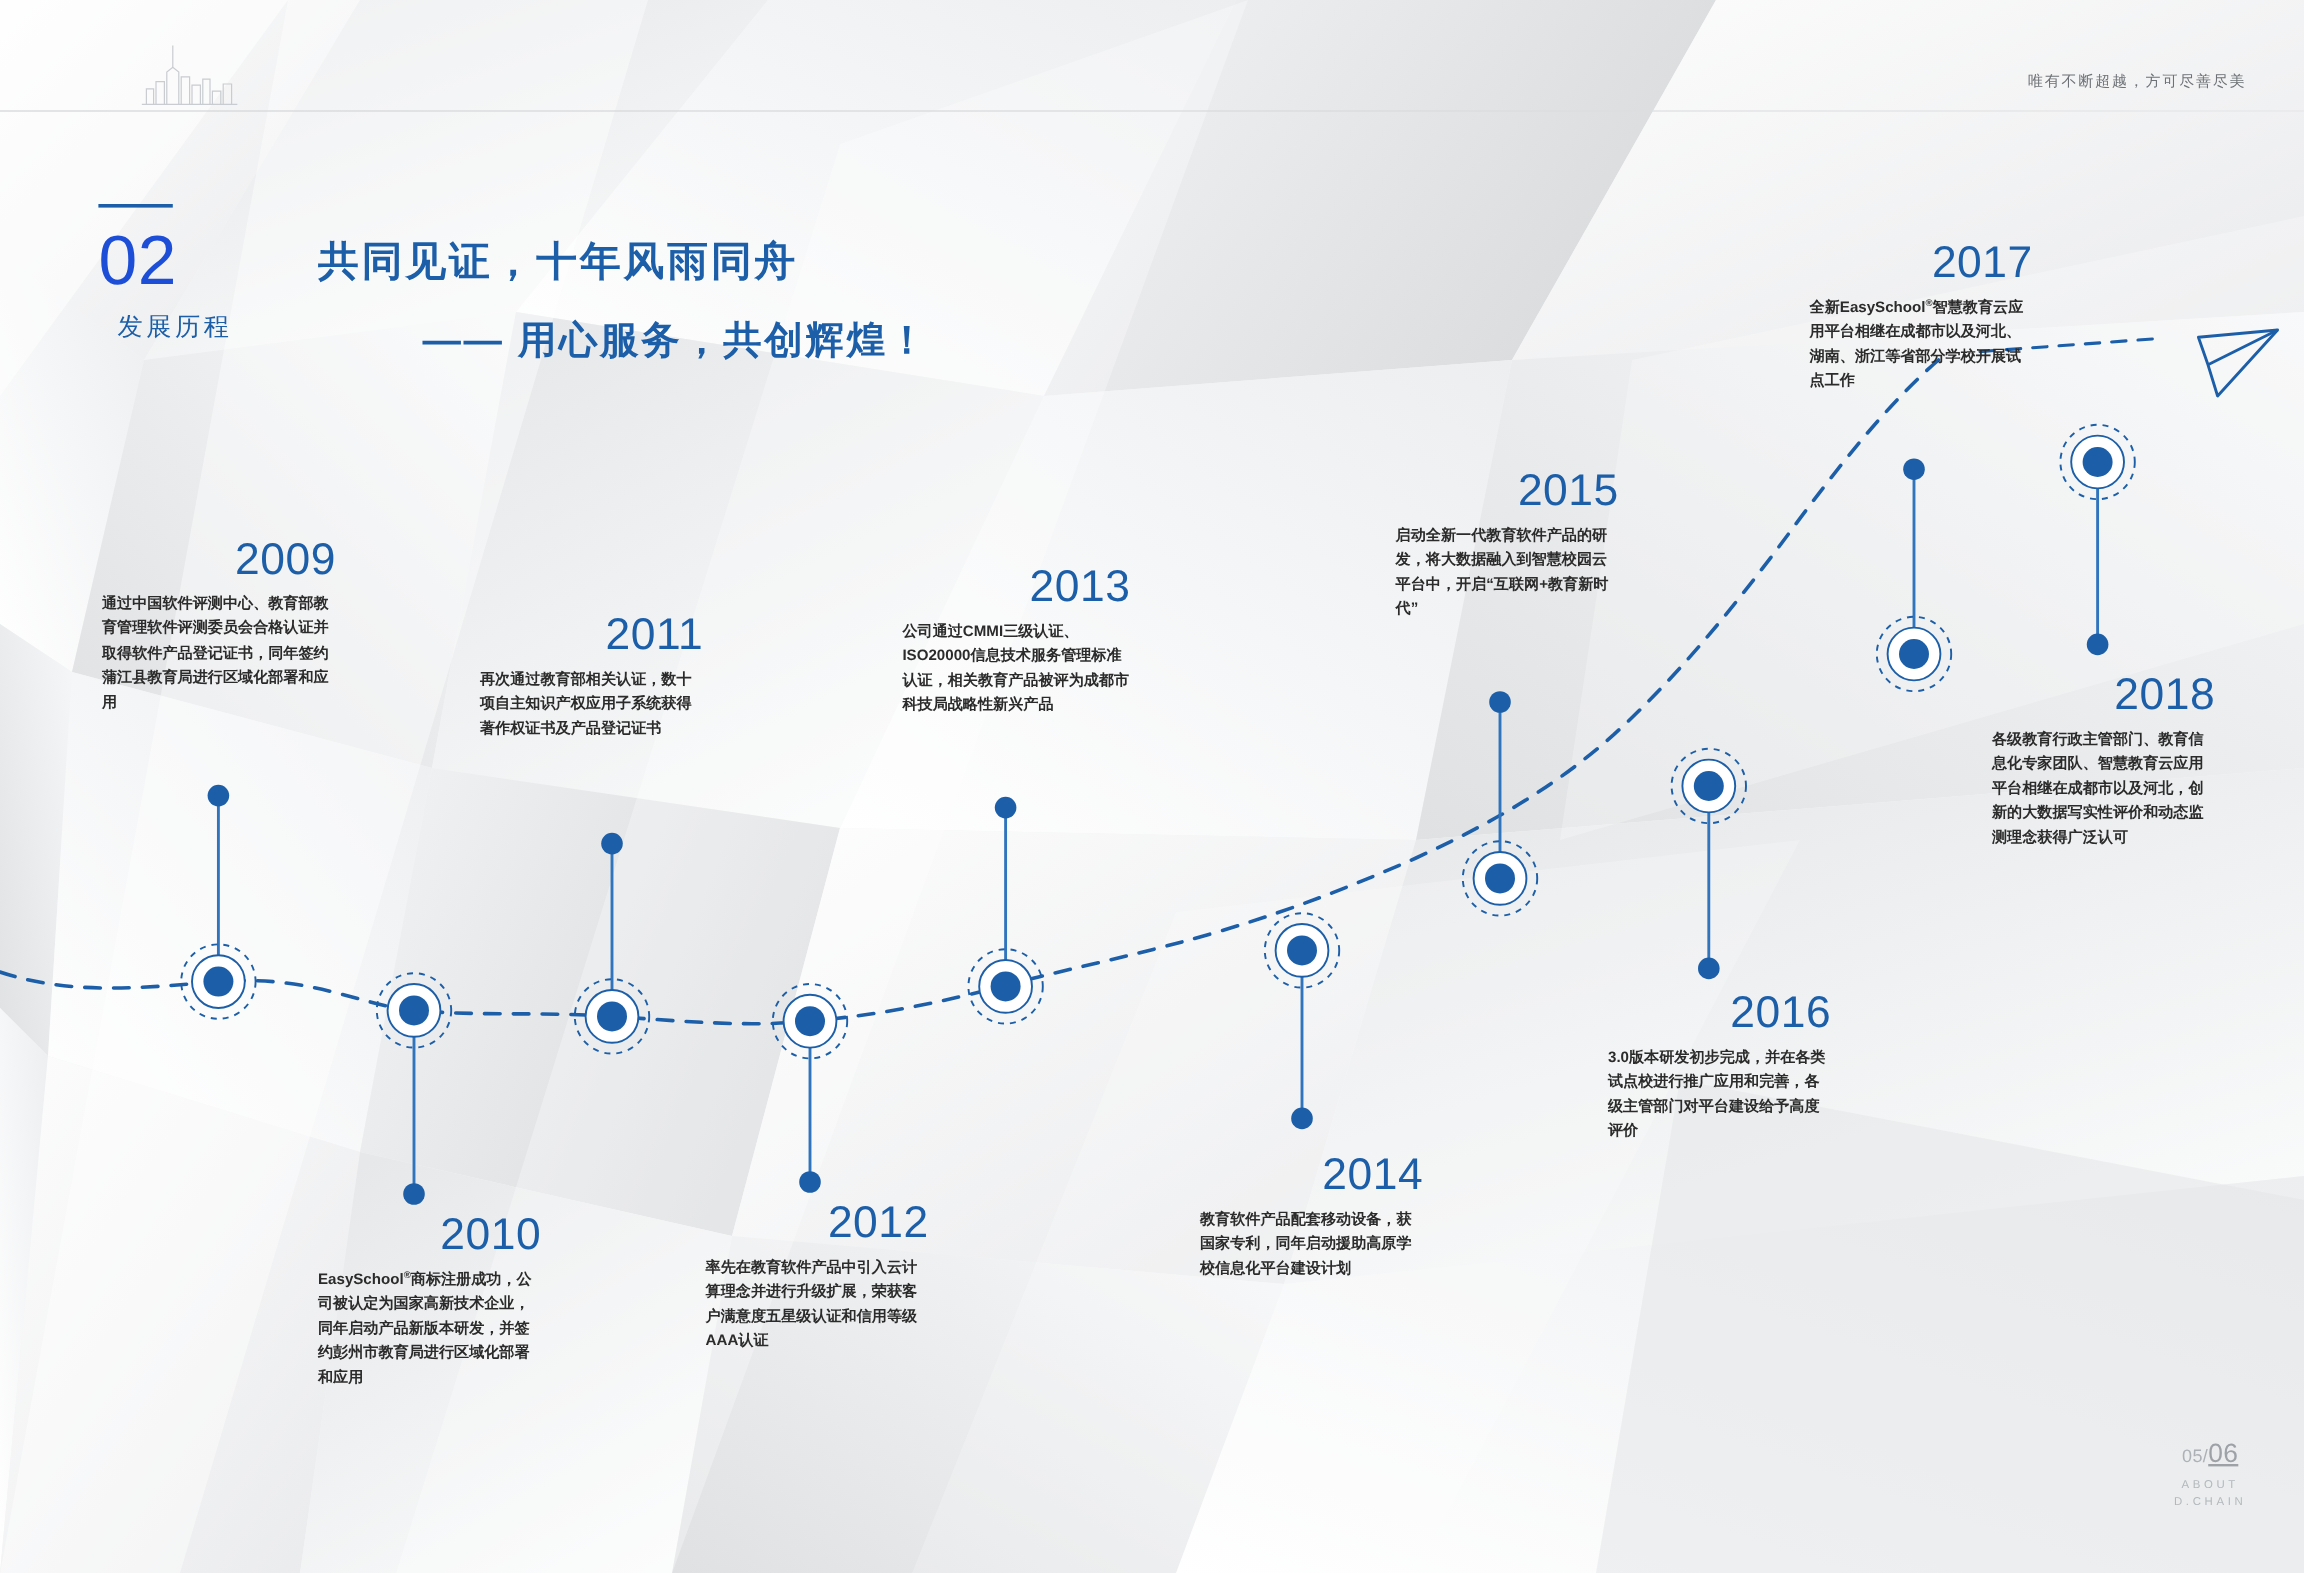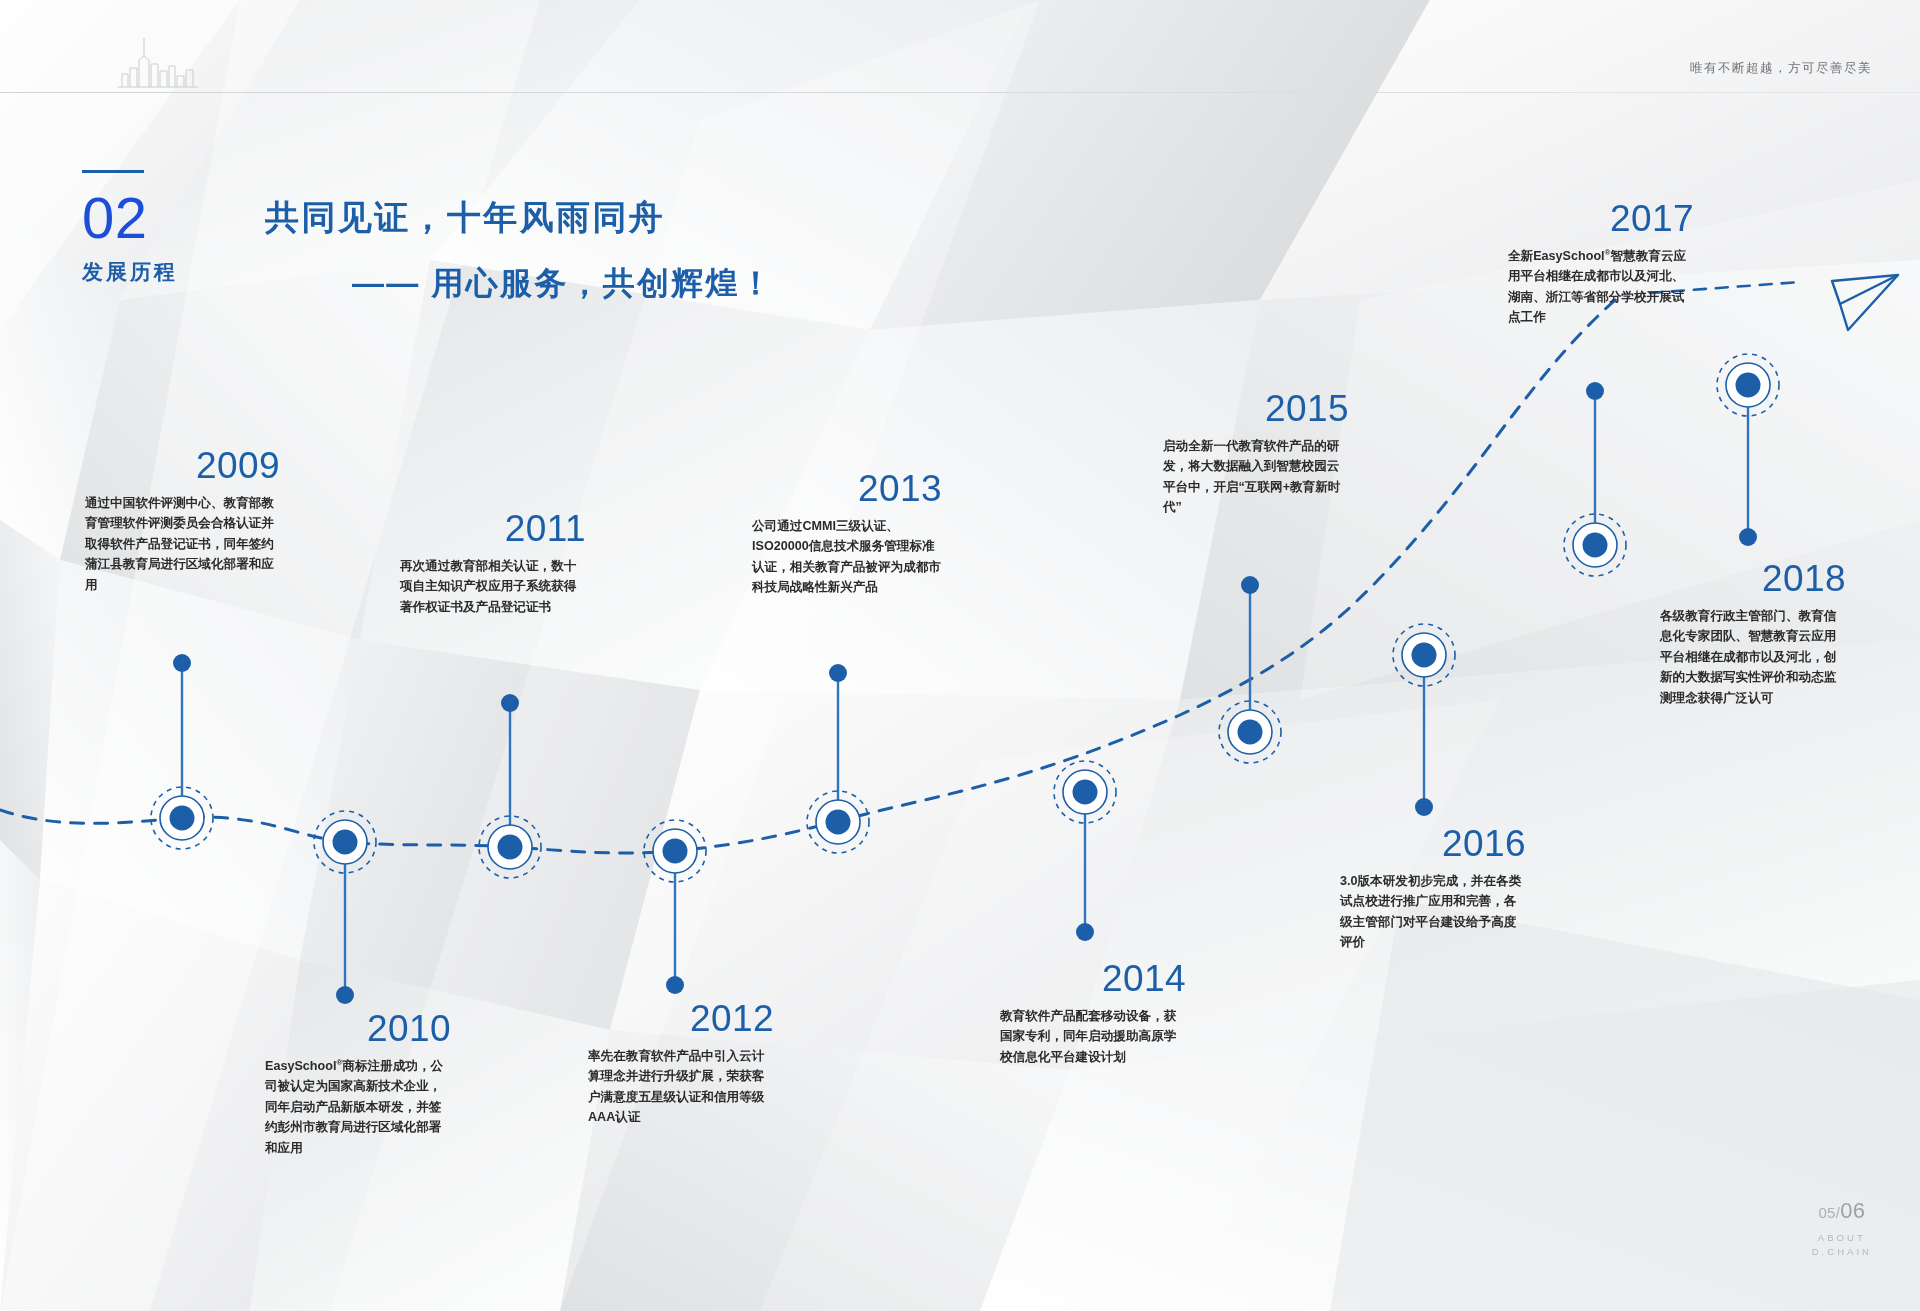--- a/index.html
+++ b/index.html
@@ -22,21 +22,21 @@
            letter-spacing:.12em;white-space:nowrap;}
 
   
   .skyline{position:absolute;left:118px;top:30px;}
 
   
   .sec{position:absolute;left:82px;top:170px;}
   .sec .bar{width:62px;height:3px;background:#1c5fa8;margin-bottom:18px;}
   .sec .num{font-size:58px;line-height:.92;color:#1d4ed8;font-weight:400;
             letter-spacing:.01em;font-family:"Liberation Sans",sans-serif;}
-  .sec .cn{font-size:21px;color:#1c5fa8;margin-top:14px;letter-spacing:.14em;font-weight:700;}
+  .sec .cn{font-size:21px;color:#1c5fa8;margin-top:14px;letter-spacing:.14em;font-weight:400;margin-left:16px;}
 
   
   .head1{position:absolute;left:265px;top:195px;font-size:34px;color:#1c5fa8;
          letter-spacing:.07em;font-weight:700;white-space:nowrap;}
   .head2{position:absolute;left:352px;top:262px;font-size:32px;color:#1c5fa8;
          letter-spacing:.07em;font-weight:700;white-space:nowrap;}
 
   
   .tl{position:absolute;left:0;top:0;width:1920px;height:1311px;}
 
@@ -47,21 +47,21 @@
   .bd{font-size:12.6px;color:#2b2b2b;line-height:1.62;margin-top:9px;
       text-align:justify;text-justify:inter-ideograph;font-weight:700;}
   .bd sup{font-size:8px;vertical-align:super;}
 
   .a-c{text-align:right;}
   .a-l{text-align:left;}
 
   
   .foot{position:absolute;right:48px;bottom:52px;text-align:center;color:#b9bcc0;}
   .foot .pg{font-size:15px;letter-spacing:.02em;color:#adb1b5;}
-  .foot .pg b{font-size:22px;color:#9ea2a7;font-weight:400;}
+  .foot .pg b{font-size:22px;color:#9ea2a7;font-weight:400;text-decoration:underline;}
   .foot .nm{font-size:9.5px;letter-spacing:.32em;margin-top:7px;color:#b4b8bc;line-height:1.5;}
 </style>
 </head>
 <body>
 
 <div class="page">
 
   <svg class="poly" viewBox="0 0 1920 1311" preserveAspectRatio="none">
     <defs>
       <linearGradient id="gA" x1="0" y1="0" x2="1" y2="1">

